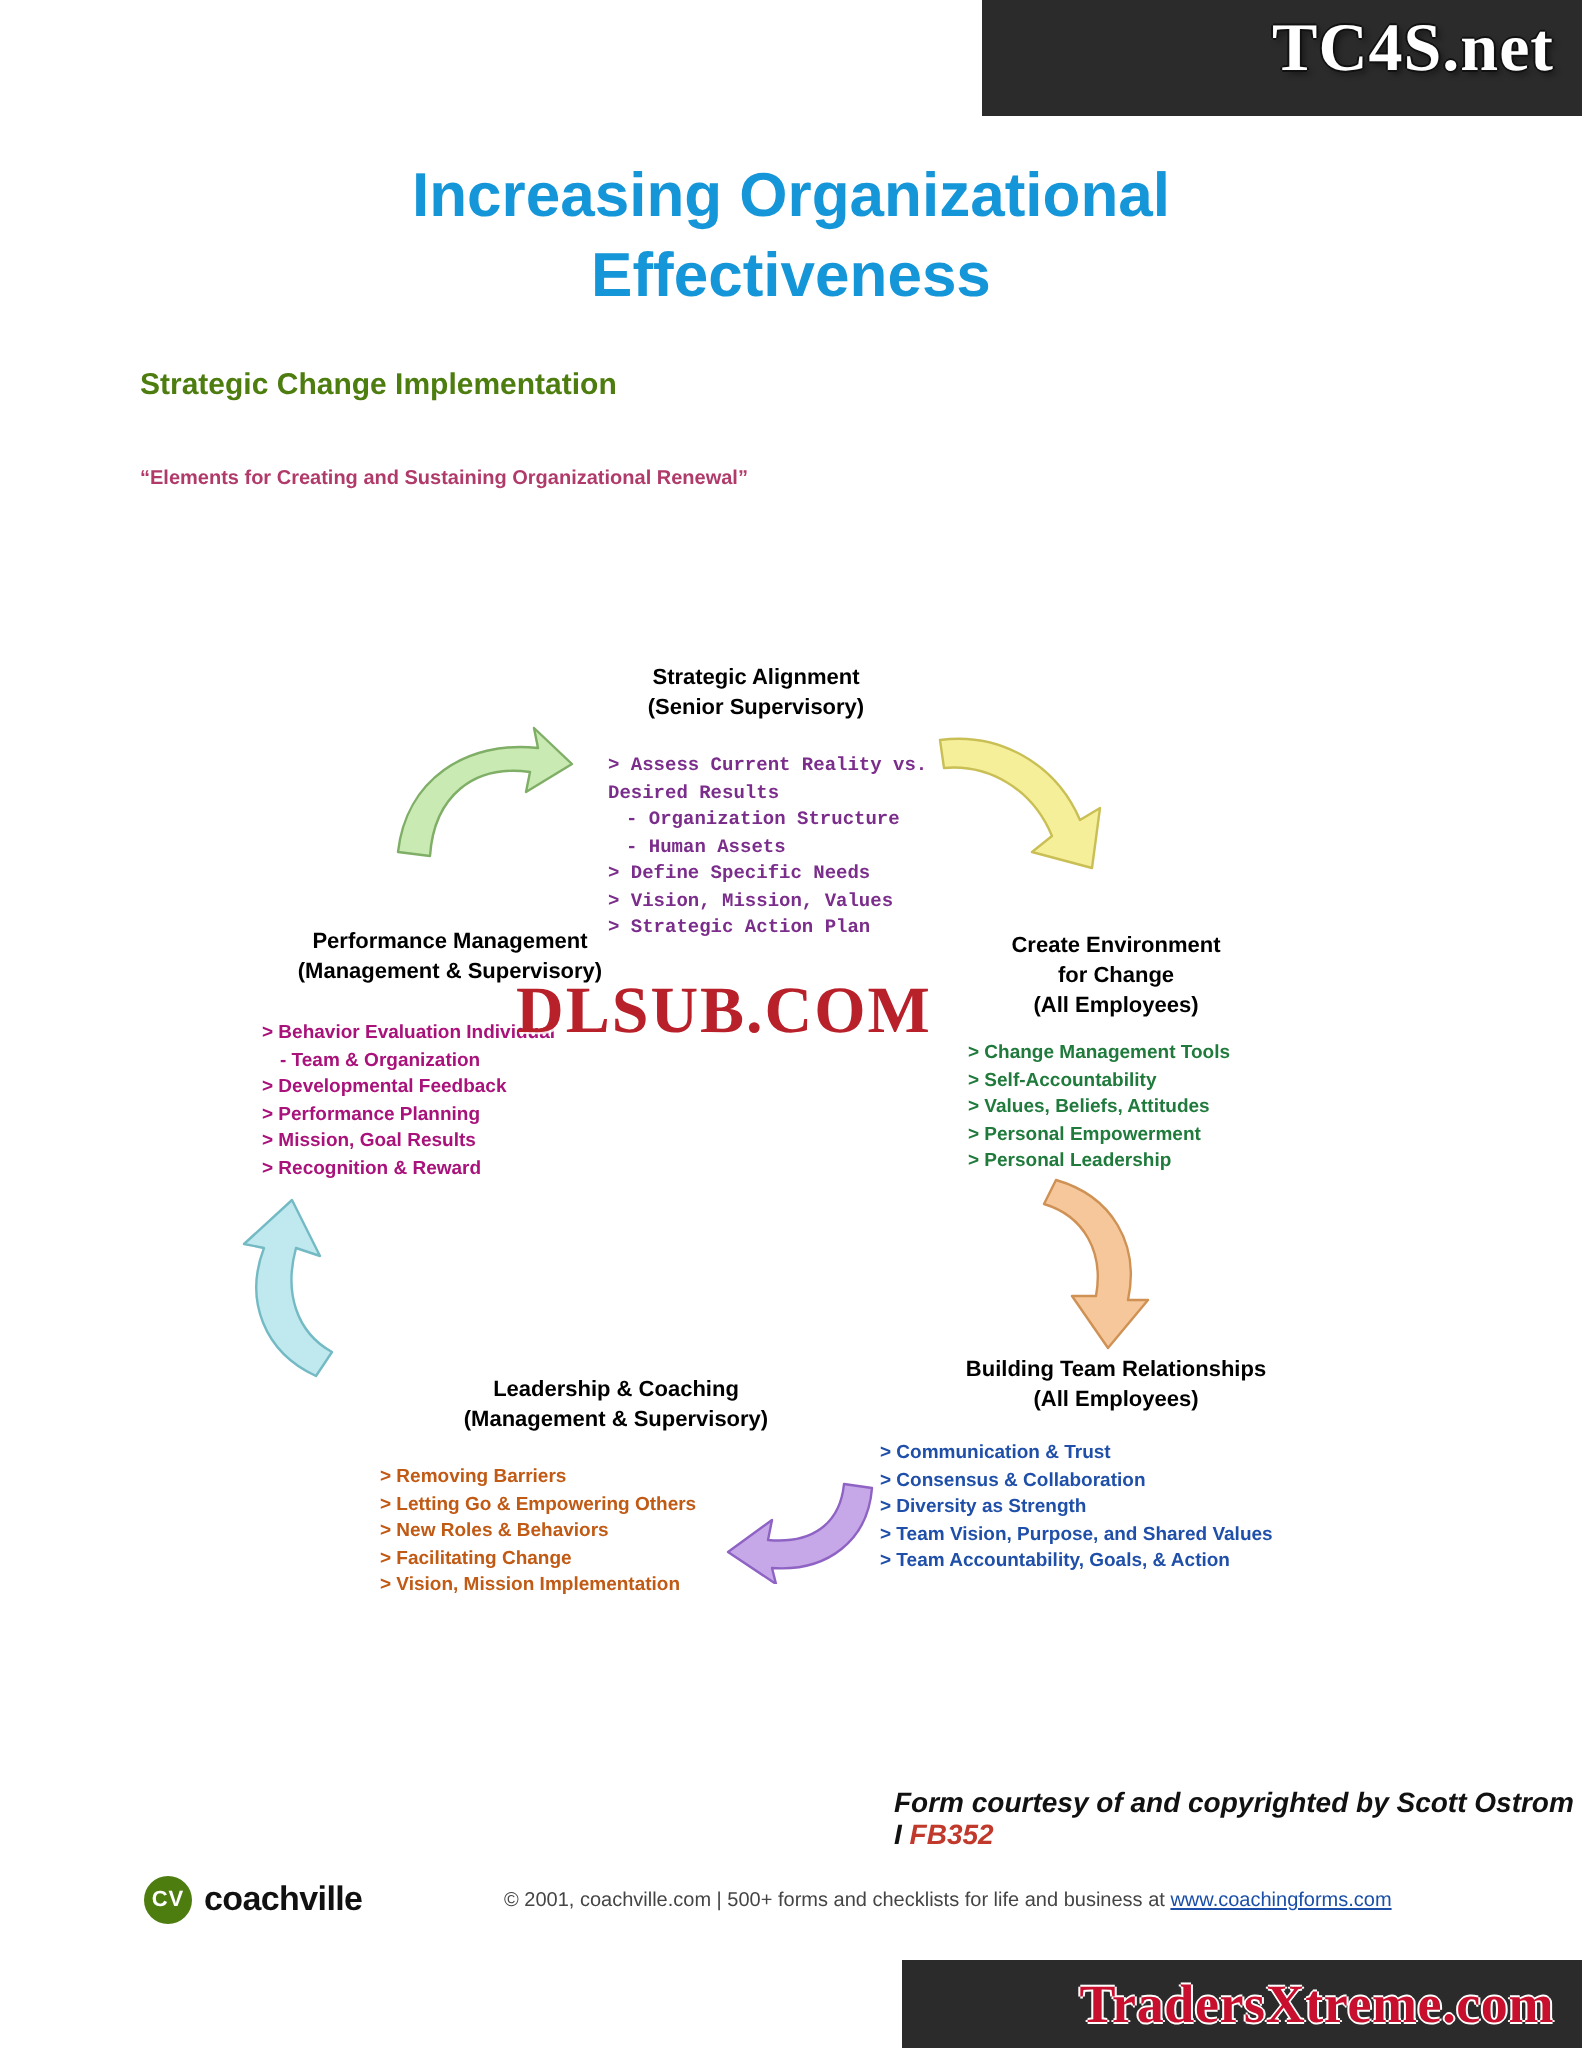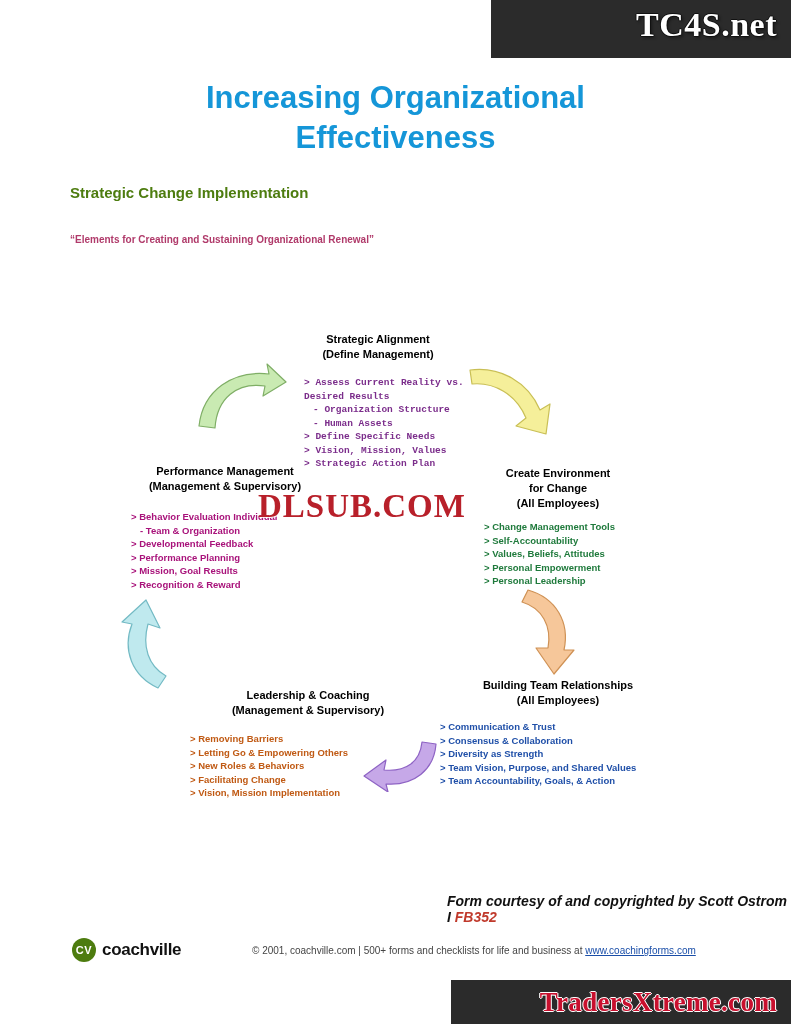--- a/index.html
+++ b/index.html
@@ -211,21 +211,21 @@
     <svg class="arrow" style="left:360px; top:418px;" width="84" height="54" viewBox="0 0 84 54">
       <path d="M76 6 C74 32 54 48 26 46 L28 54 L4 38 L26 22 L24 32 C46 34 60 24 62 4 Z" fill="#c6a8e8" stroke="#8e63c4" stroke-width="1.2" stroke-linejoin="round"></path>
     </svg>
 
     <svg class="arrow" style="left:118px; top:272px;" width="62" height="98" viewBox="0 0 62 98">
       <path d="M40 96 C14 84 4 58 14 32 L4 30 L28 8 L42 36 L30 32 C24 54 30 74 48 84 Z" fill="#bfe9ee" stroke="#73bac4" stroke-width="1.2" stroke-linejoin="round"></path>
     </svg>
 
     <div class="node-head" style="left:268px; top:12px; width:220px;">
       <div>Strategic Alignment</div>
-      <div>(Define Management)</div>
+      <div>(Senior Supervisory)</div>
     </div>
     <div class="node-list c-purple" style="left:304px; top:56px; width:200px;">
       <div>&gt; Assess Current Reality vs.</div>
       <div>Desired Results</div>
       <div class="indent">- Organization Structure</div>
       <div class="indent">- Human Assets</div>
       <div>&gt; Define Specific Needs</div>
       <div>&gt; Vision, Mission, Values</div>
       <div>&gt; Strategic Action Plan</div>
     </div>

